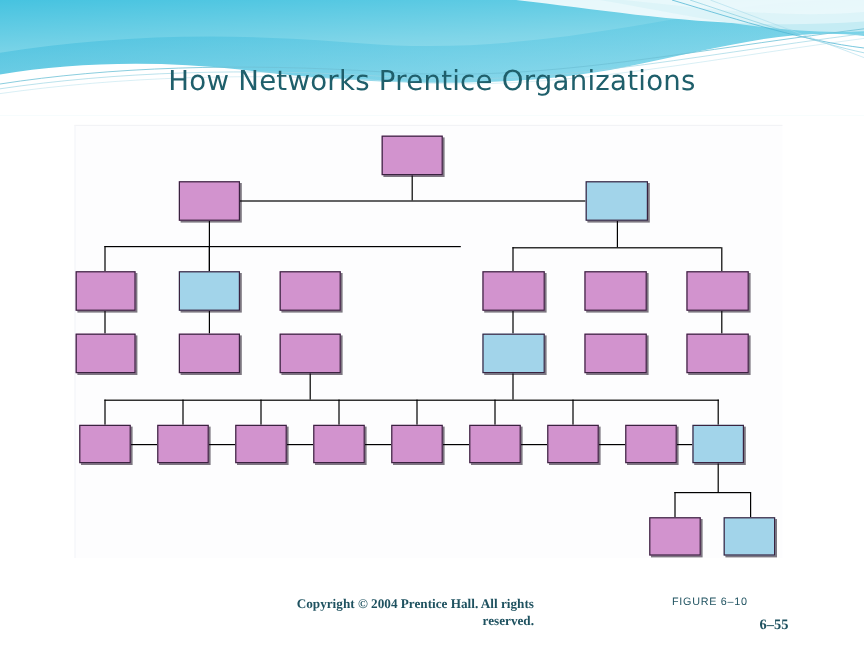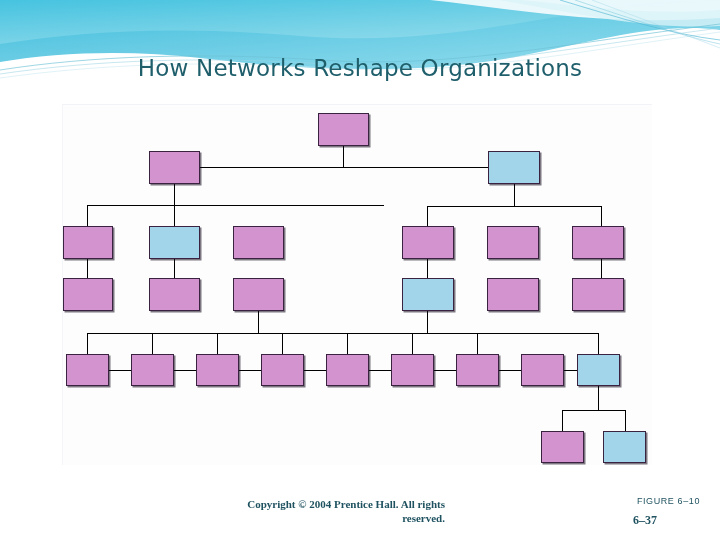--- a/index.html
+++ b/index.html
@@ -84,21 +84,21 @@
     font-weight: bold;
     line-height: 1.25;
     color: #1f5260;
     text-align: right;
   }
   #figure-label {
     position: absolute;
     left: 560px;
     top: 496px;
     width: 140px;
-    text-align: right;
+    text-align: left;
     font-family: "Liberation Sans", sans-serif;
     font-size: 9px;
     letter-spacing: 0.6px;
     color: #1f5260;
   }
   #page-number {
     position: absolute;
     left: 580px;
     top: 513px;
     width: 130px;
@@ -141,21 +141,21 @@
 
       <path d="M0,70 C90,56 200,52 320,60 C450,69 560,44 720,24" fill="none" stroke="#6fc2d6" stroke-width="0.8" opacity="0.85"></path>
       <path d="M0,74 C95,60 205,56 325,64 C455,73 565,48 720,28" fill="none" stroke="#9ad4e3" stroke-width="0.7" opacity="0.8"></path>
       <path d="M0,78 C100,64 210,60 330,68 C460,77 570,52 720,32" fill="none" stroke="#bfe4ee" stroke-width="0.7" opacity="0.7"></path>
       <path d="M560,0 C620,18 670,34 720,40" fill="none" stroke="#4fb6d4" stroke-width="0.8" opacity="0.8"></path>
       <path d="M575,0 C635,20 682,36 720,44" fill="none" stroke="#7fcade" stroke-width="0.7" opacity="0.75"></path>
       <path d="M592,0 C650,22 694,38 720,48" fill="none" stroke="#a9dbea" stroke-width="0.7" opacity="0.7"></path>
     </svg>
   </div>
 
-  <div id="title">How Networks Reshape Organizations</div>
+  <div id="title">How Networks Prentice Organizations</div>
 
   <div id="panel">
     <div id="panel-canvas">
 
       <div class="conn v" style="left:280px; top:41px; height:21px;"></div>
 
       <div class="conn h" style="left:137px; top:62px; width:288px;"></div>
 
       <div class="conn v" style="left:111px; top:79px; height:42px;"></div>
 
@@ -233,15 +233,15 @@
       <div class="node blue" style="left:514px; top:249px; width:43px; height:32px;"></div>
 
       <div class="node pink" style="left:478px; top:326px; width:43px; height:32px;"></div>
       <div class="node blue" style="left:540px; top:326px; width:43px; height:32px;"></div>
 
     </div>
   </div>
 
   <div id="copyright">Copyright © 2004 Prentice Hall. All rights reserved.</div>
   <div id="figure-label">FIGURE 6–10</div>
-  <div id="page-number">6–37</div>
+  <div id="page-number">6–55</div>
 
 </div>
 
 </body></html>

